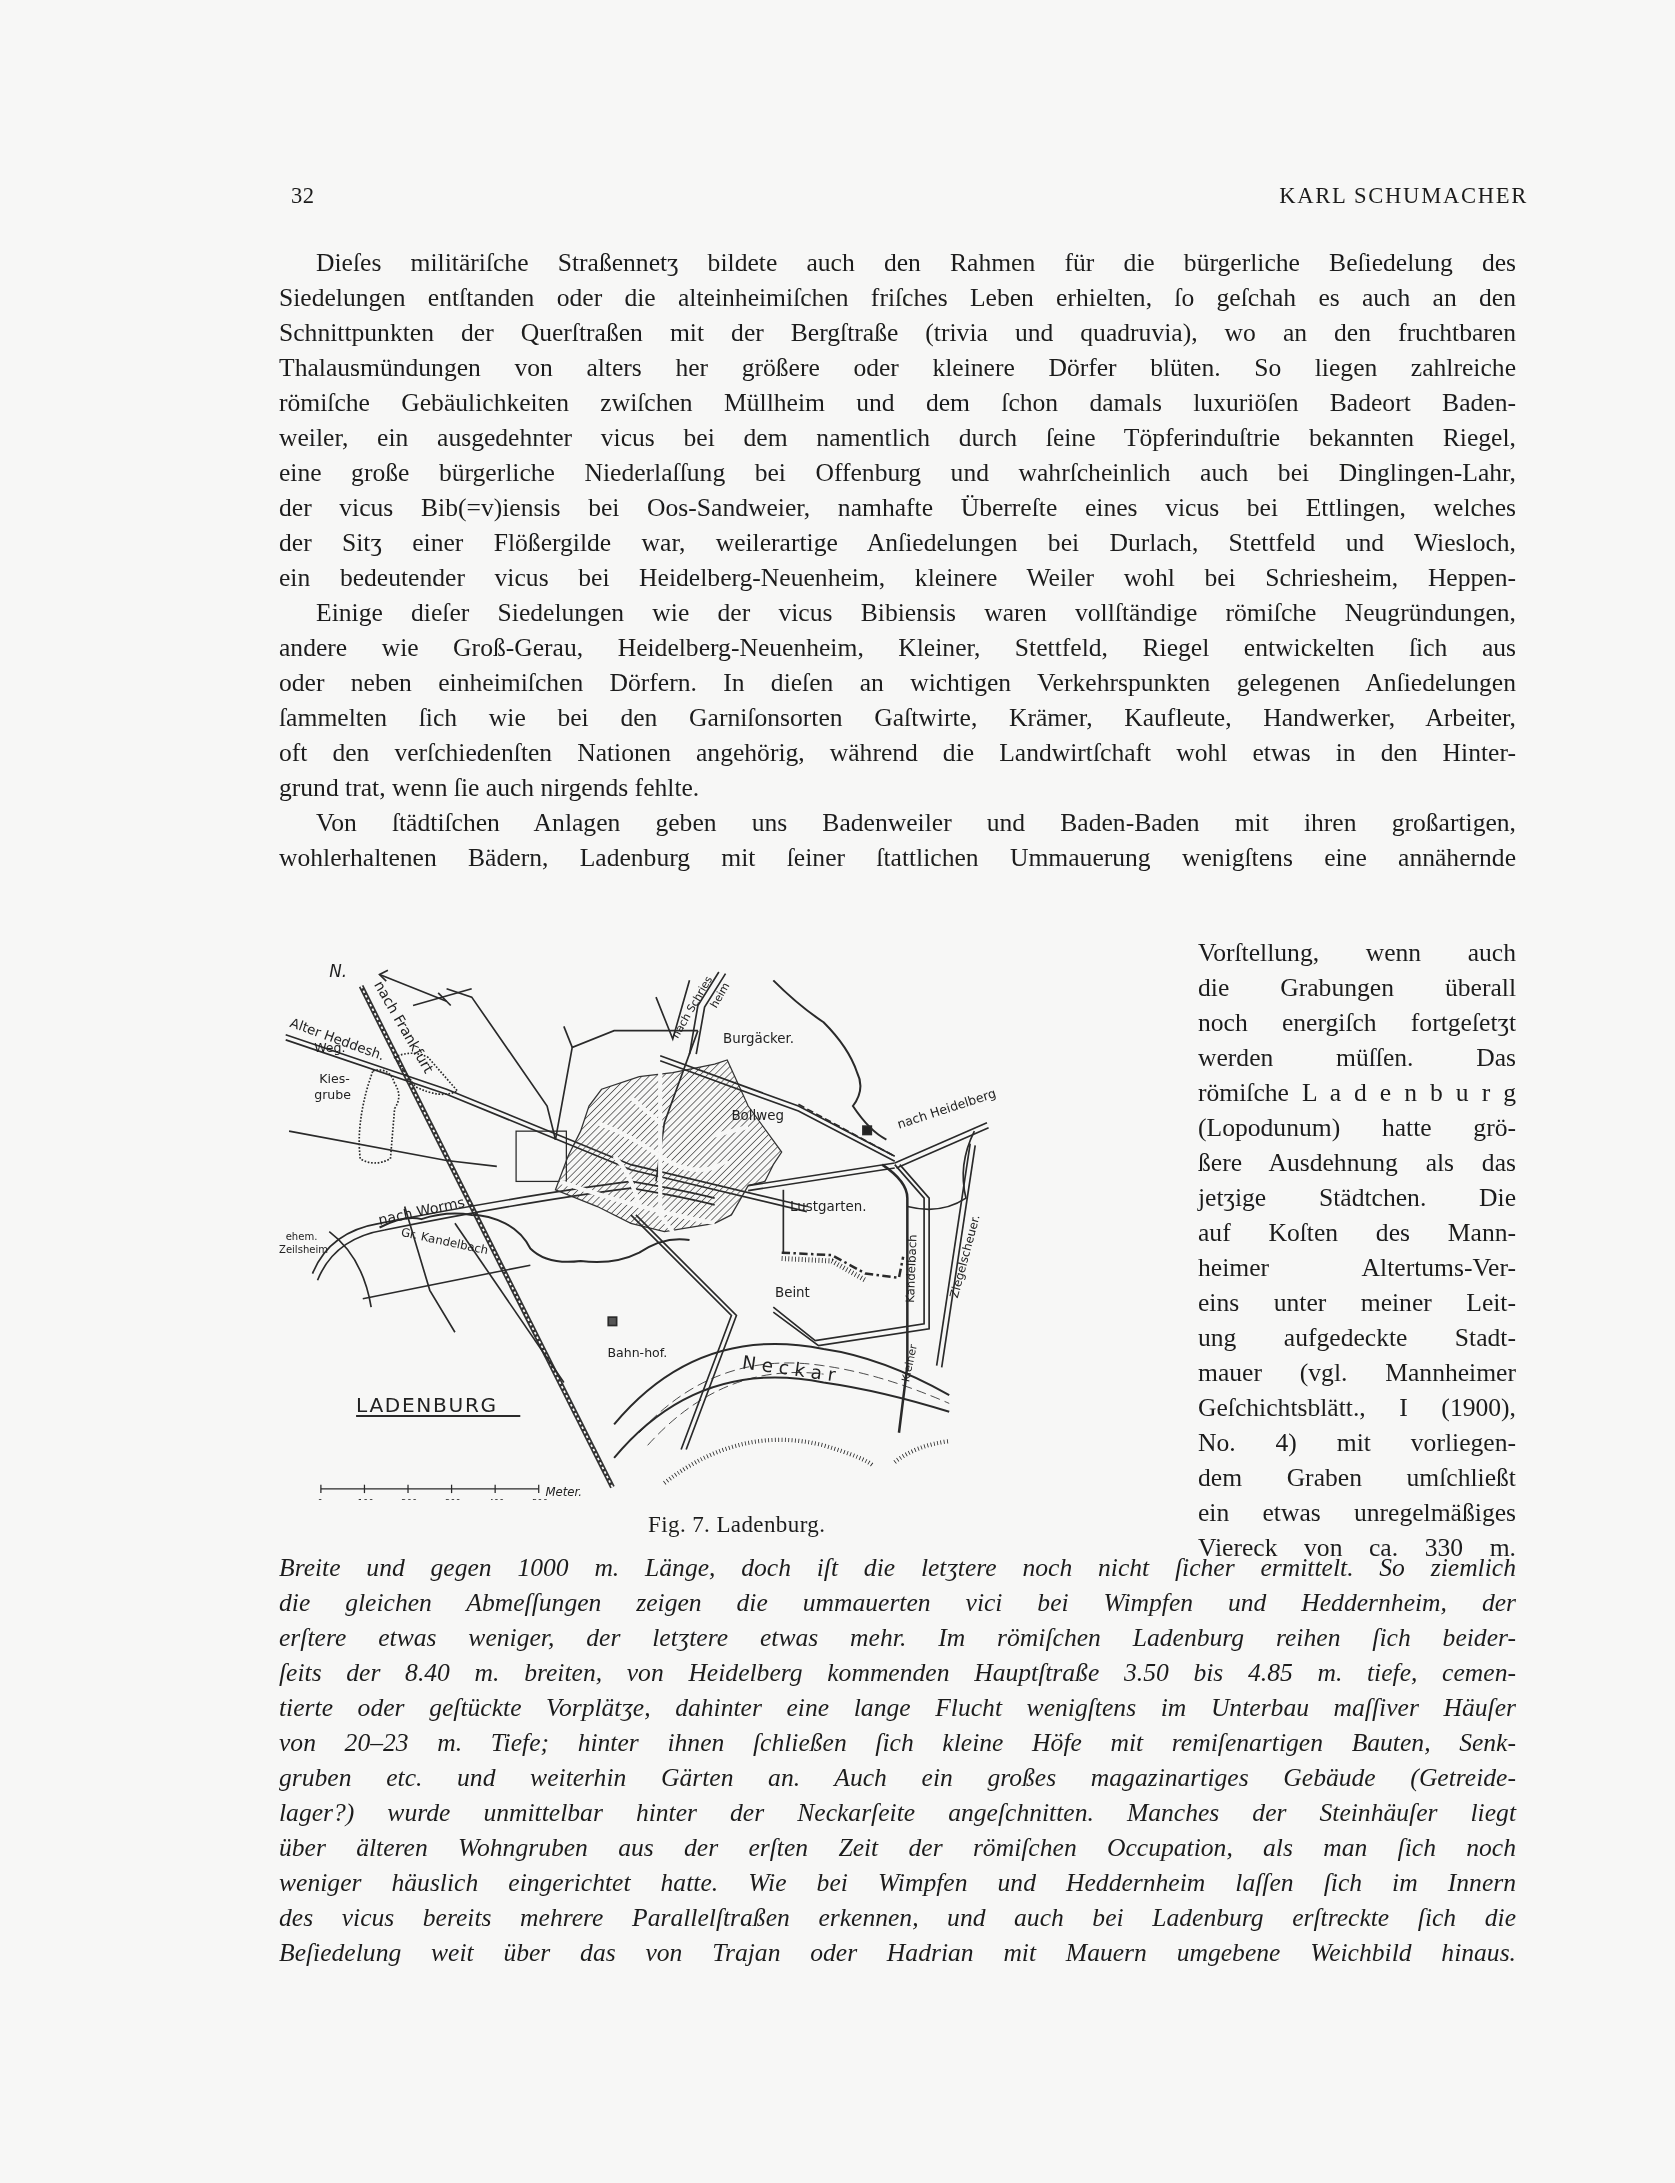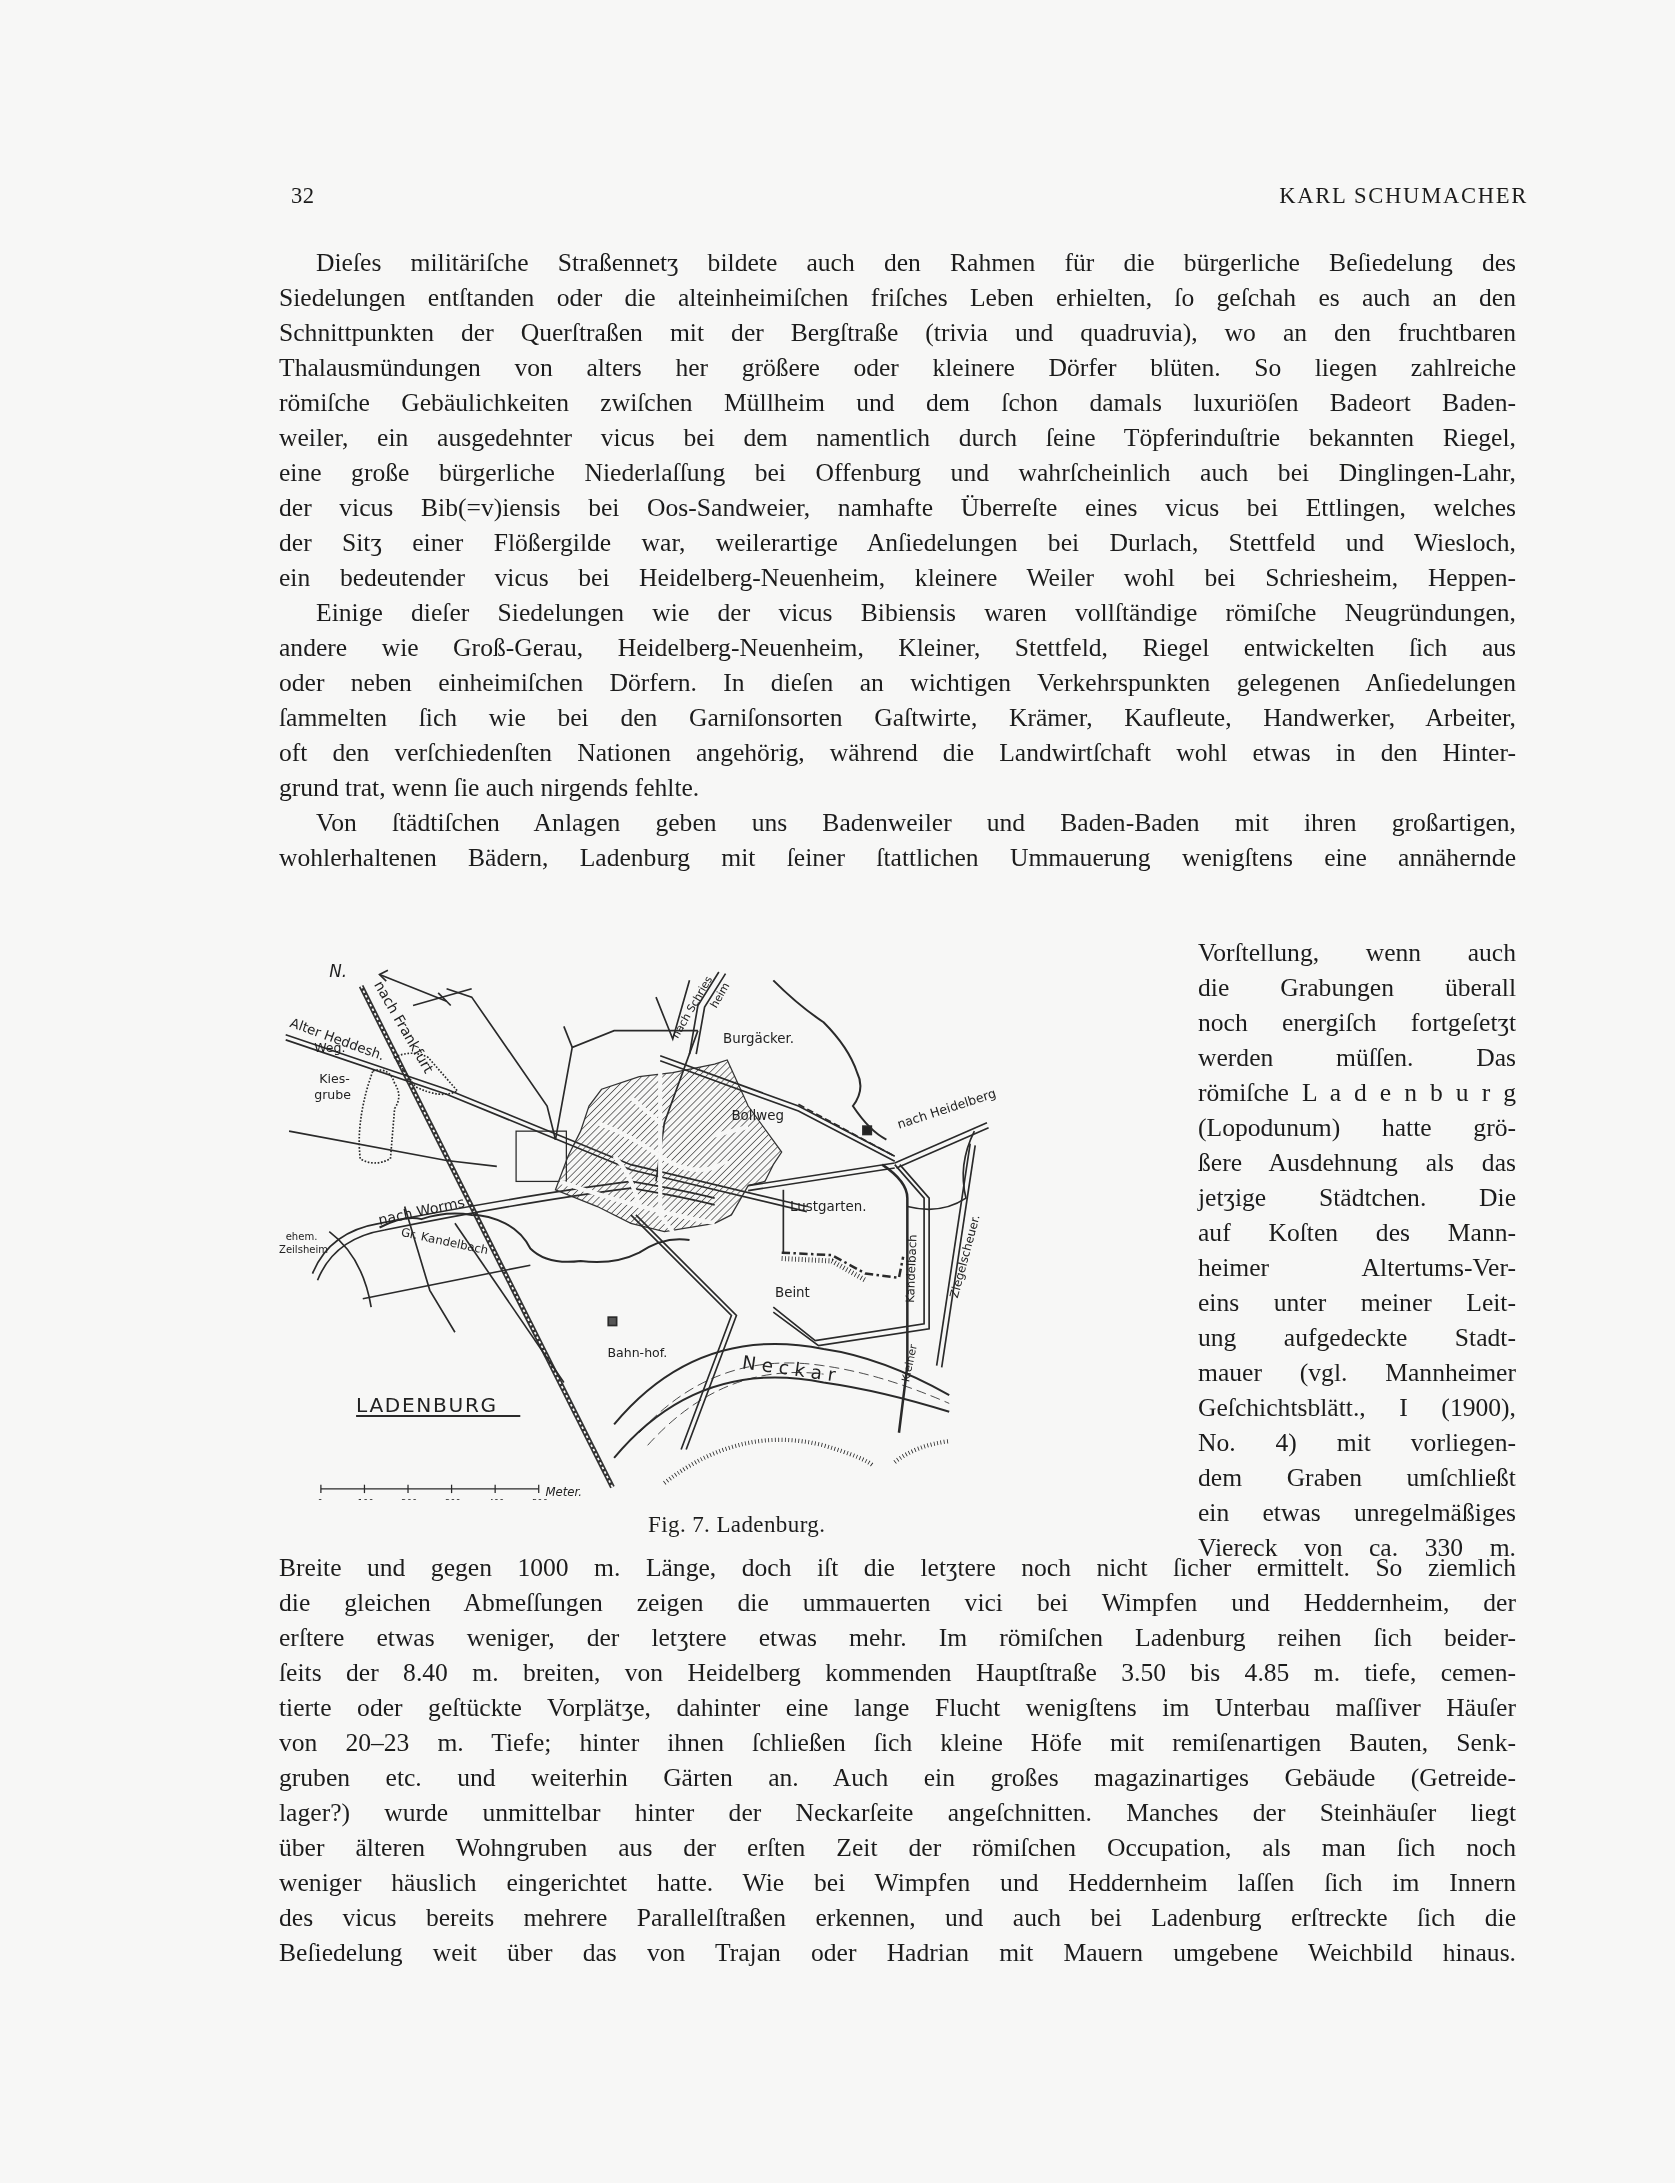--- a/index.html
+++ b/index.html
@@ -23,21 +23,21 @@
     font-size: 25.6px; line-height: 35px;
     text-align: justify;
   }
   .body-block .line {
     display: block; height: 35px; white-space: nowrap;
     text-align: justify; text-align-last: justify;
   }
   .body-block .line.last { text-align-last: left; }
   .body-block .line.indent { padding-left: 37px; }
   #block-top { top: 245px; }
-  #block-bottom { top: 1550px; }
+  #block-bottom { top: 1550px; font-style: italic; }
   .side-column {
     position: absolute; left: 1198px; width: 318px; top: 935px;
     font-size: 25.6px; line-height: 35px;
   }
   .side-column .line {
     display: block; height: 35px; white-space: nowrap;
     text-align: justify; text-align-last: justify;
   }
   .side-column .line.spaced { letter-spacing: 0px; }
   .figure {

